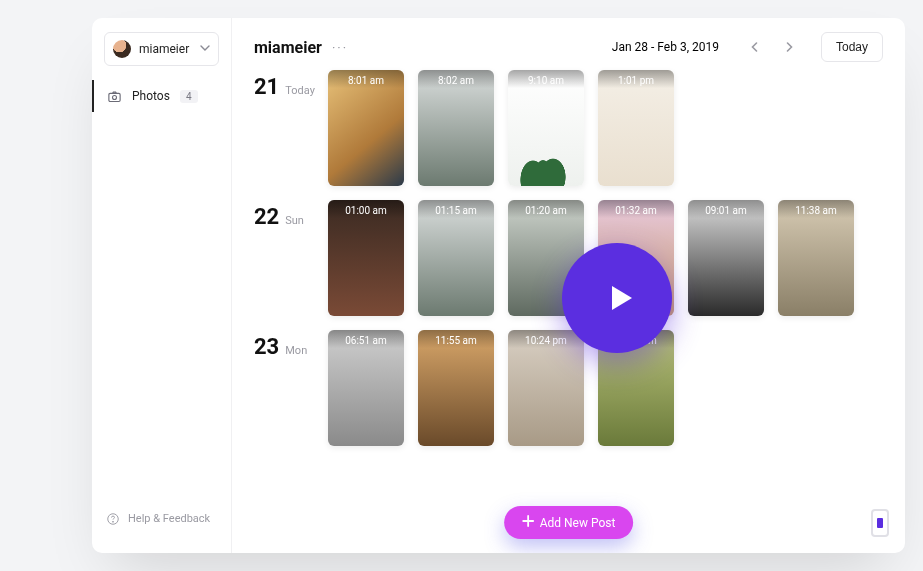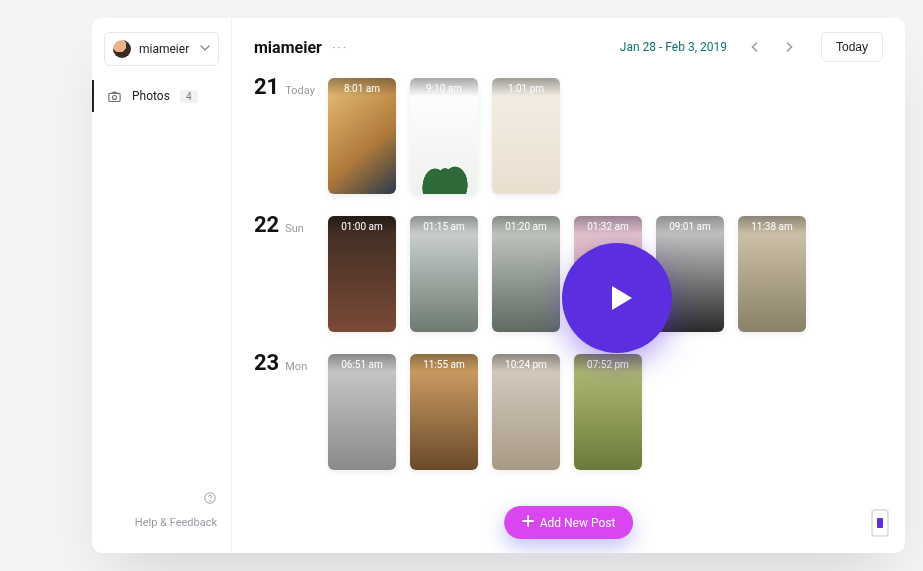--- a/index.html
+++ b/index.html
@@ -32,47 +32,47 @@
     border-left: 2px solid transparent;
   }
   .nav-item.active { color: #222; border-left-color: #222; }
   .nav-item .ico { width: 16px; height: 16px; display:flex; align-items:center; justify-content:center; }
   .nav-item .badge {
     margin-left: auto; background: #f2f2f5; color: #7a7a84;
     border-radius: 3px; font-size: 10px; padding: 1px 6px;
   }
   .sidebar .spacer { flex: 1; }
   .help {
-    display: flex; align-items: flex-end; gap: 8px; color: #9a9aa2;
-    font-size: 11px; padding: 10px 14px; flex-direction: column;
+    display: flex; align-items: flex-start; gap: 8px; color: #9a9aa2;
+    font-size: 11px; padding: 10px 14px;
   }
   
   .main { flex: 1; padding: 14px 22px 14px 22px; position: relative; overflow: hidden; }
   .header { display: flex; align-items: center; gap: 10px; margin-bottom: 8px; }
   .title { font-size: 16px; font-weight: 700; color: #111; }
   .more { color: #9a9aa2; font-size: 13px; letter-spacing: 2px; cursor: pointer; }
   .header .grow { flex: 1; }
-  .range { font-size: 12px; color: #0f766e; margin-right: 6px; }
+  .range { font-size: 12px; color: #000000; margin-right: 14px; }
   .nav-arrow {
     width: 24px; height: 24px; display:inline-flex; align-items:center; justify-content:center;
     color: #9a9aa2; cursor: pointer;
   }
   .today-btn {
     margin-left: 10px; border: 1px solid #e6e6ea; border-radius: 6px;
     padding: 7px 14px; font-size: 12px; color: #222; background: #fff; cursor: pointer;
   }
   
   .day-row { display: flex; align-items: flex-start; gap: 14px; margin-bottom: 14px; }
   .day-label { width: 60px; display:flex; align-items: baseline; gap: 6px; padding-top: 4px; }
   .day-num { font-size: 22px; font-weight: 700; color: #111; }
   .day-name { font-size: 11px; color: #9a9aa2; }
   .cards { display: flex; gap: 14px; }
   .card {
-    width: 68px; height: 116px; border-radius: 6px; position: relative; overflow: hidden;
-    box-shadow: 0 2px 6px rgba(0,0,0,0.08); cursor: pointer; flex-shrink: 0; margin-top: 8px;
+    width: 76px; height: 116px; border-radius: 6px; position: relative; overflow: hidden;
+    box-shadow: 0 2px 6px rgba(0,0,0,0.08); cursor: pointer; flex-shrink: 0;
   }
   .card .time {
     position: absolute; top: 0; left: 0; right: 0; text-align: center;
     font-size: 10px; color: #fff; padding-top: 5px;
     background: linear-gradient(180deg, rgba(0,0,0,0.35), rgba(0,0,0,0) 70%);
     height: 26px;
   }
   
   .play-overlay {
     position: absolute; width: 110px; height: 110px; border-radius: 50%;
@@ -183,20 +183,23 @@
     <div id="days-container">
         <div class="day-row">
           <div class="day-label">
             <span class="day-num">21</span>
             <span class="day-name">Today</span>
           </div>
           <div class="cards">
             <div class="card g1">
               <div class="time">8:01 am</div>
             </div>
+            <div class="card g2">
+              <div class="time">8:02 am</div>
+            </div>
             <div class="card g4">
               <div class="time">9:10 am</div>
             </div>
             <div class="card g5">
               <div class="time">1:01 pm</div>
             </div>
           </div>
         </div>
         <div class="day-row">
           <div class="day-label">

